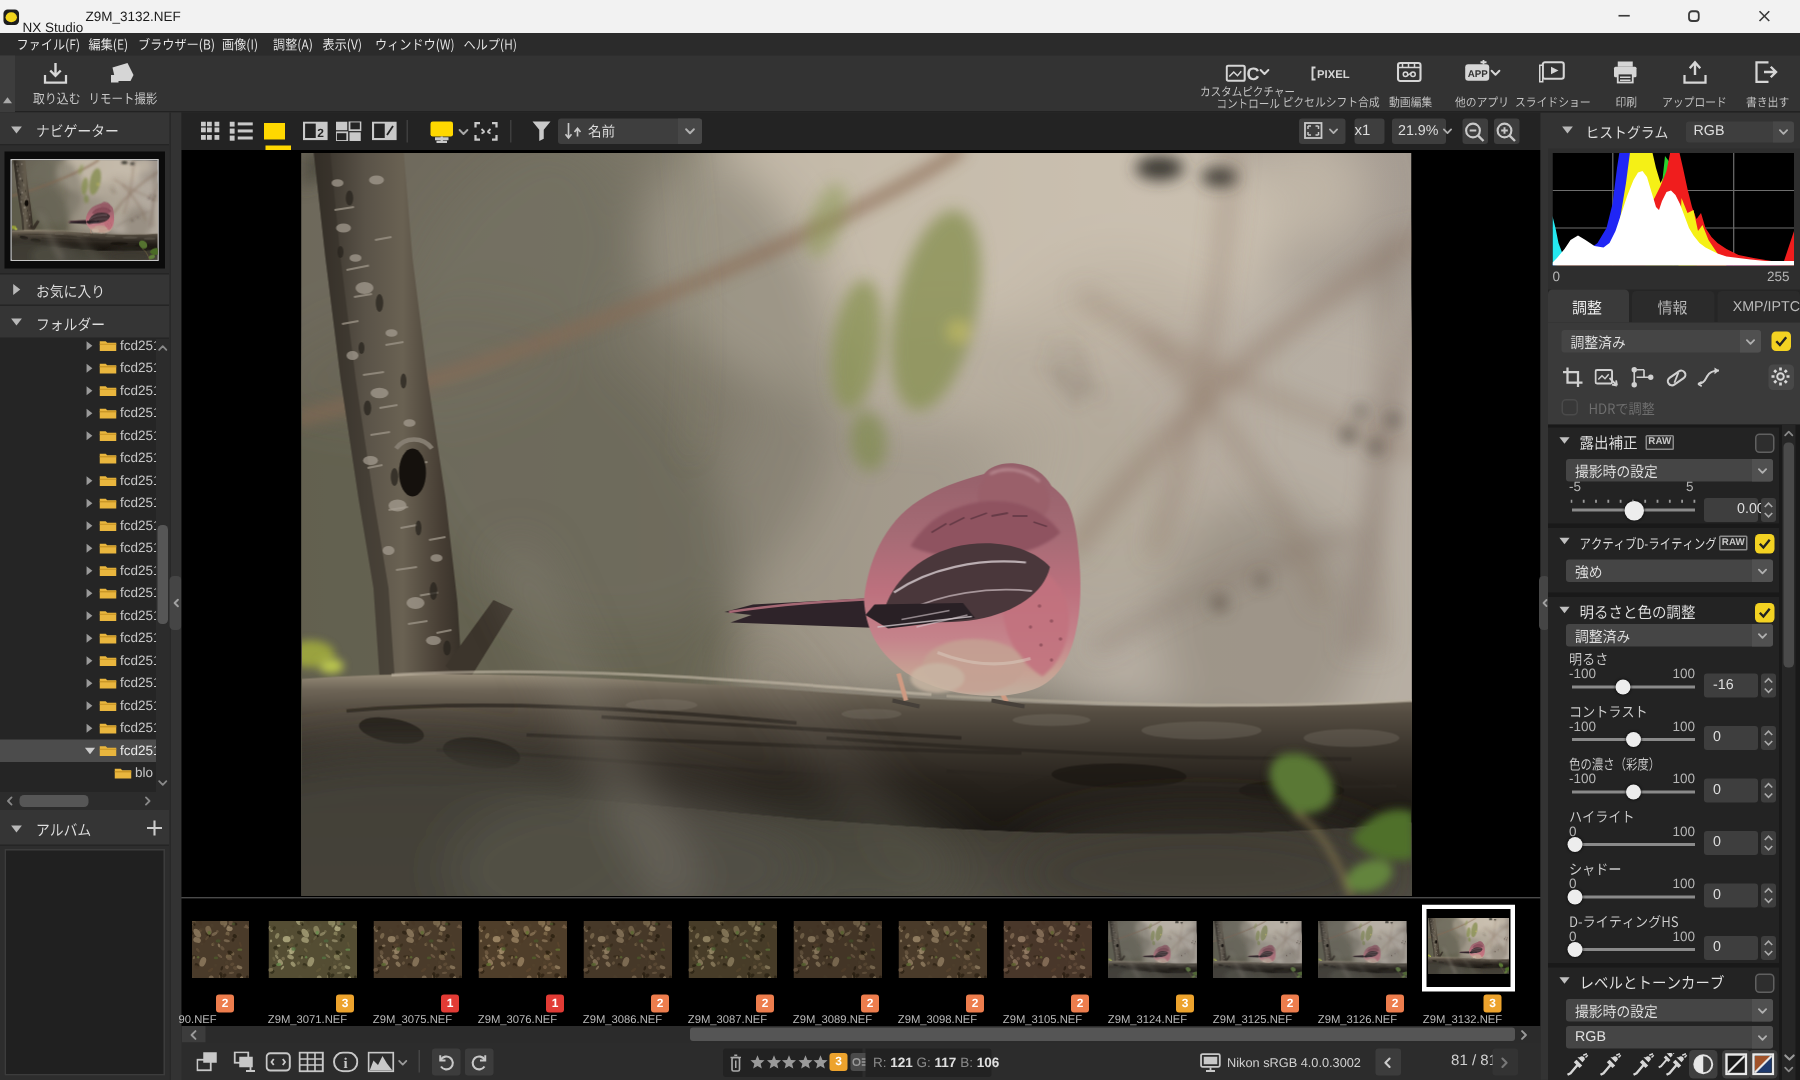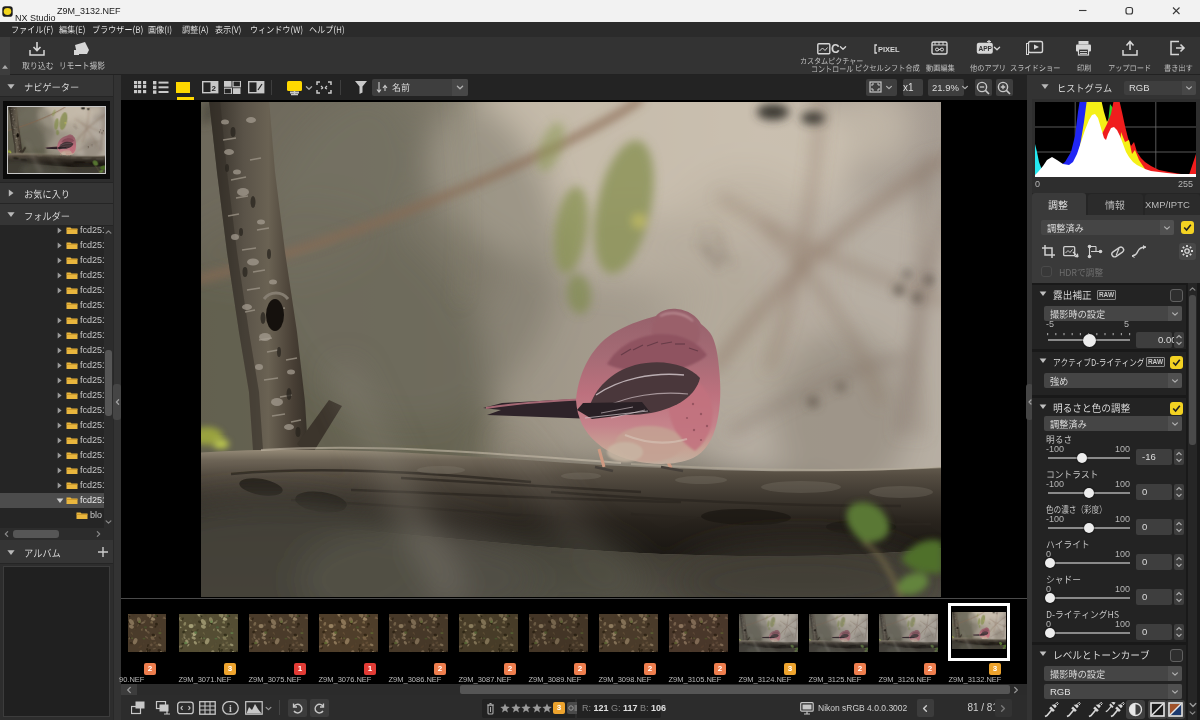--- a/index.html
+++ b/index.html
@@ -1006,21 +1006,21 @@
 <div style="left:1178px;top:179px;width:18px;font-size:9px;color:#b5b5b5;text-align:left">255</div>
 <div style="left:1032px;top:193px;width:168px;height:22px;background:#252525"></div>
 <div style="left:1032px;top:193px;width:54px;height:22px;background:#3a3a3a;border-radius:3px 3px 0 0"></div>
 <svg class="jp " style="left:1048px;top:197.5px" width="21" height="14" viewBox="0 -11 21 14">
       <path fill="#eeeeee" d="M0.8 -5.6V-5H3.4V-5.6ZM0.9 -8.5V-7.8H3.3V-8.5ZM0.8 -4.2V-3.6H3.4V-4.2ZM0.4 -7.1V-6.4H3.6V-7.1ZM6.3 -7.5V-6.6H5.3V-6H6.3V-5H5.2V-4.3H8.2V-5H7V-6H8V-6.6H7V-7.5ZM4.1 -8.4V-4.6C4.1 -3.1 4 -1 3.3 0.5C3.4 0.6 3.7 0.8 3.9 0.9C4.7 -0.6 4.8 -3 4.8 -4.6V-7.7H8.6V-0.2C8.6 0 8.5 0.1 8.4 0.1C8.2 0.1 7.7 0.1 7.2 0.1C7.3 0.3 7.4 0.6 7.4 0.8C8.1 0.8 8.6 0.8 8.9 0.7C9.2 0.6 9.3 0.3 9.3 -0.2V-8.4ZM5.4 -3.5V-0.4H5.9V-0.8H8V-3.5ZM5.9 -2.9H7.4V-1.4H5.9ZM0.8 -2.8V0.7H1.4V0.2H3.3V-2.8ZM1.4 -2.2H2.7V-0.4H1.4Z M12.1 -1.9V-0.1H10.4V0.6H19.5V-0.1H15.3V-0.9H18.2V-1.5H15.3V-2.3H18.9V-3H11.1V-2.3H14.6V-0.1H12.8V-1.9ZM16.4 -8.8C16.1 -7.8 15.6 -6.8 14.9 -6.2V-7H13.2V-7.6H15.1V-8.1H13.2V-8.8H12.5V-8.1H10.5V-7.6H12.5V-7H10.8V-5.1H12.2C11.7 -4.6 11 -4.1 10.4 -3.8C10.5 -3.7 10.7 -3.4 10.8 -3.3C11.4 -3.6 12 -4.1 12.5 -4.6V-3.3H13.2V-4.6C13.7 -4.3 14.3 -3.9 14.6 -3.7L15 -4.2C14.7 -4.3 13.6 -4.9 13.2 -5.1H14.9V-6.1C15.1 -6 15.3 -5.7 15.4 -5.6C15.6 -5.8 15.8 -6.1 16 -6.4C16.2 -5.9 16.5 -5.4 16.9 -5C16.3 -4.5 15.6 -4.1 14.8 -3.8C15 -3.7 15.2 -3.4 15.3 -3.2C16.1 -3.5 16.7 -3.9 17.3 -4.5C17.8 -3.9 18.4 -3.5 19.2 -3.2C19.3 -3.4 19.5 -3.7 19.6 -3.8C18.9 -4.1 18.3 -4.5 17.8 -4.9C18.2 -5.5 18.6 -6.2 18.8 -7H19.5V-7.6H16.7C16.8 -8 17 -8.3 17.1 -8.7ZM11.5 -6.5H12.5V-5.6H11.5ZM13.2 -6.5H14.3V-5.6H13.2ZM16.4 -7H18.1C17.9 -6.4 17.7 -5.9 17.3 -5.4C16.9 -5.9 16.6 -6.4 16.4 -7Z"></path>
     </svg>
 <div style="left:1088px;top:194px;width:55px;height:21px;background:#2b2b2b;border-radius:3px 3px 0 0"></div>
 <svg class="jp " style="left:1105px;top:197.5px" width="21" height="14" viewBox="0 -11 21 14">
       <path fill="#bbbbbb" d="M1.5 -8.8V0.8H2.2V-8.8ZM0.7 -6.8C0.7 -6 0.5 -4.8 0.3 -4.1L0.9 -3.9C1.1 -4.7 1.2 -5.9 1.3 -6.7ZM2.3 -7.1C2.5 -6.6 2.7 -5.9 2.8 -5.5L3.3 -5.8C3.2 -6.2 3 -6.8 2.8 -7.3ZM4.4 -2.2H8.1V-1.4H4.4ZM4.4 -2.8V-3.6H8.1V-2.8ZM5.9 -8.8V-8H3.3V-7.4H5.9V-6.7H3.6V-6.1H5.9V-5.4H3V-4.8H9.6V-5.4H6.6V-6.1H9V-6.7H6.6V-7.4H9.3V-8H6.6V-8.8ZM3.8 -4.2V0.8H4.4V-0.8H8.1V-0.1C8.1 0.1 8 0.1 7.9 0.1C7.7 0.1 7.3 0.1 6.8 0.1C6.8 0.3 6.9 0.6 7 0.8C7.7 0.8 8.1 0.8 8.4 0.7C8.7 0.6 8.8 0.3 8.8 -0V-4.2Z M15.8 -4.1H15.9C16.2 -3 16.7 -2 17.2 -1.1C16.8 -0.6 16.4 -0.1 15.8 0.3ZM15.2 -8.3V0.9H15.8V0.3C16 0.5 16.2 0.7 16.3 0.9C16.8 0.5 17.3 0 17.7 -0.5C18.1 0.1 18.6 0.5 19.2 0.8C19.3 0.6 19.5 0.3 19.7 0.2C19.1 -0.1 18.5 -0.6 18.1 -1.1C18.7 -2.2 19.1 -3.4 19.3 -4.6L18.8 -4.8L18.7 -4.8H15.8V-7.6H18.4V-6.3C18.4 -6.2 18.3 -6.2 18.2 -6.2C18 -6.1 17.5 -6.1 16.9 -6.2C17 -6 17.1 -5.7 17.1 -5.5C17.9 -5.5 18.4 -5.5 18.7 -5.6C19 -5.7 19.1 -5.9 19.1 -6.3V-8.3ZM16.6 -4.1H18.5C18.3 -3.3 18 -2.5 17.6 -1.8C17.2 -2.5 16.8 -3.3 16.6 -4.1ZM11.1 -5.2C11.3 -4.8 11.5 -4.2 11.5 -3.8H10.5V-3.2H12.3V-2H10.6V-1.3H12.3V0.8H13V-1.3H14.6V-2H13V-3.2H14.7V-3.8H13.7C13.9 -4.2 14.1 -4.7 14.3 -5.2L13.8 -5.3H14.8V-6H13V-7.1H14.4V-7.7H13V-8.8H12.3V-7.7H10.7V-7.1H12.3V-6H10.4V-5.3H11.5ZM13.6 -5.3C13.5 -4.9 13.3 -4.3 13.1 -3.9L13.5 -3.8H11.8L12.1 -3.9C12.1 -4.3 11.9 -4.9 11.7 -5.3Z"></path>
     </svg>
-<div style="left:1145px;top:194px;width:55px;height:21px;background:#2b2b2b;border-radius:3px 3px 0 0;font-size:9.5px;color:#bbb;text-align:left;line-height:21px">XMP/IPTC</div>
+<div style="left:1145px;top:194px;width:55px;height:21px;background:#2b2b2b;border-radius:3px 3px 0 0;font-size:9.5px;color:#bbb;text-align:right;line-height:21px">XMP/IPTC</div>
 <div style="left:1032px;top:215px;width:168px;height:68px;background:#3a3a3a"></div>
 <div style="left:1041px;top:220px;width:133px;height:15px;background:#454545;border-radius:2px"></div>
 <svg class="jp " style="left:1047px;top:220.5px" width="38" height="14" viewBox="0 -11 38 14">
       <path fill="#e0e0e0" d="M0.7 -5.4V-4.8H3.1V-5.4ZM0.8 -8.1V-7.5H3.1V-8.1ZM0.7 -4V-3.4H3.1V-4ZM0.3 -6.7V-6.1H3.3V-6.7ZM5.9 -7.1V-6.3H4.9V-5.7H5.9V-4.7H4.8V-4.1H7.5V-4.7H6.4V-5.7H7.4V-6.3H6.4V-7.1ZM3.8 -8V-4.4C3.8 -2.9 3.7 -0.9 3 0.5C3.2 0.5 3.4 0.7 3.6 0.9C4.3 -0.6 4.4 -2.8 4.4 -4.4V-7.3H7.9V-0.1C7.9 0 7.9 0.1 7.7 0.1C7.6 0.1 7.1 0.1 6.6 0.1C6.7 0.2 6.8 0.6 6.8 0.8C7.5 0.8 8 0.8 8.2 0.7C8.5 0.5 8.6 0.3 8.6 -0.1V-8ZM5 -3.4V-0.4H5.5V-0.8H7.3V-3.4ZM5.5 -2.8H6.8V-1.4H5.5ZM0.7 -2.7V0.7H1.3V0.2H3.1V-2.7ZM1.3 -2.1H2.5V-0.4H1.3Z M11.2 -1.8V-0.1H9.6V0.6H18V-0.1H14.1V-0.9H16.8V-1.5H14.1V-2.2H17.4V-2.9H10.2V-2.2H13.5V-0.1H11.8V-1.8ZM15.1 -8.4C14.8 -7.4 14.4 -6.5 13.7 -5.9V-6.7H12.2V-7.2H14V-7.8H12.2V-8.4H11.5V-7.8H9.7V-7.2H11.5V-6.7H10V-4.9H11.3C10.8 -4.4 10.1 -3.9 9.6 -3.6C9.7 -3.5 9.9 -3.3 10 -3.1C10.5 -3.4 11.1 -3.9 11.5 -4.4V-3.1H12.2V-4.4C12.6 -4.1 13.2 -3.7 13.5 -3.5L13.8 -4C13.6 -4.1 12.6 -4.7 12.2 -4.9H13.7V-5.8C13.9 -5.7 14.1 -5.5 14.2 -5.3C14.4 -5.5 14.6 -5.8 14.8 -6.1C15 -5.6 15.2 -5.2 15.5 -4.7C15 -4.2 14.4 -3.9 13.7 -3.6C13.8 -3.5 14 -3.2 14.1 -3.1C14.8 -3.4 15.4 -3.8 16 -4.2C16.4 -3.8 17 -3.3 17.7 -3.1C17.8 -3.2 18 -3.5 18.1 -3.6C17.4 -3.9 16.8 -4.2 16.4 -4.7C16.8 -5.2 17.1 -5.9 17.4 -6.7H18V-7.3H15.4C15.5 -7.6 15.6 -7.9 15.7 -8.2ZM10.6 -6.2H11.5V-5.4H10.6ZM12.2 -6.2H13.2V-5.4H12.2ZM15.1 -6.7H16.7C16.5 -6.1 16.3 -5.6 16 -5.2C15.6 -5.6 15.3 -6.1 15.1 -6.6Z M19.2 -7.8C19.8 -7.5 20.5 -7 20.9 -6.6L21.3 -7.2C20.9 -7.6 20.2 -8 19.6 -8.3ZM18.7 -5.1C19.3 -4.8 20.1 -4.3 20.4 -4L20.8 -4.6C20.5 -5 19.7 -5.4 19.1 -5.6ZM19 0.2 19.6 0.7C20.1 -0.3 20.7 -1.5 21.2 -2.6L20.7 -3.1C20.2 -1.9 19.5 -0.6 19 0.2ZM23.9 -8.4V-7.4H21.4V-6.7H22.3C22.7 -6.1 23.1 -5.6 23.7 -5.2C22.9 -4.9 22 -4.6 21.1 -4.4C21.2 -4.3 21.4 -4 21.4 -3.8C22.5 -4 23.4 -4.4 24.3 -4.8C25 -4.4 25.9 -4.1 26.9 -3.9C27 -4.1 27.2 -4.4 27.3 -4.5C26.4 -4.7 25.6 -4.9 24.9 -5.3C25.4 -5.7 25.8 -6.1 26.1 -6.7H27.2V-7.4H24.6V-8.4ZM25.3 -6.7C25.1 -6.3 24.7 -5.9 24.3 -5.6C23.8 -5.9 23.4 -6.2 23.1 -6.7ZM25.7 -2.7V-1.8H22.8C22.8 -2.1 22.8 -2.4 22.8 -2.6V-2.7ZM22.1 -3.9V-2.6C22.1 -1.7 22 -0.4 20.9 0.5C21.1 0.6 21.4 0.8 21.5 0.9C22.1 0.3 22.5 -0.4 22.7 -1.1H25.7V0.8H26.4V-3.9H25.7V-3.4H22.8V-3.9Z M35.4 -5.1 34.7 -5.2C34.7 -5 34.7 -4.6 34.7 -4.3C34.6 -4.1 34.6 -3.8 34.6 -3.6C33.8 -3.9 33 -4.3 32.1 -4.4C32.4 -5.3 32.8 -6.3 33.1 -6.8C33.2 -6.9 33.3 -7 33.3 -7.1L32.9 -7.5C32.8 -7.5 32.6 -7.4 32.4 -7.4C32 -7.4 30.8 -7.3 30.3 -7.3C30.2 -7.3 29.9 -7.3 29.7 -7.3L29.7 -6.5C29.9 -6.5 30.2 -6.6 30.4 -6.6C30.8 -6.6 31.9 -6.7 32.3 -6.7C32 -6.1 31.6 -5.2 31.3 -4.4C29.5 -4.4 28.3 -3.2 28.3 -1.8C28.3 -0.9 28.8 -0.4 29.5 -0.4C29.9 -0.4 30.3 -0.6 30.6 -1.1C31 -1.6 31.4 -2.8 31.8 -3.7C32.7 -3.6 33.6 -3.2 34.4 -2.8C34.1 -1.7 33.5 -0.6 32 0.1L32.6 0.6C33.9 -0.1 34.6 -1.1 35 -2.4C35.4 -2.1 35.7 -1.8 36 -1.6L36.3 -2.4C36 -2.7 35.7 -2.9 35.2 -3.2C35.3 -3.8 35.4 -4.4 35.4 -5.1ZM31 -3.7C30.7 -2.9 30.4 -2 30 -1.5C29.8 -1.3 29.7 -1.2 29.5 -1.2C29.2 -1.2 28.9 -1.4 28.9 -1.9C28.9 -2.7 29.7 -3.6 31 -3.7Z"></path>
     </svg>
 <div style="left:1160px;top:220px;width:14px;height:15px;background:#505050;border-radius:0 2px 2px 0"></div>
 <svg style="position:absolute;left:1162px;top:225px;" width="10" height="7" viewBox="0 0 10 7">
       <path d="M 2.6 1.8 L 5.0 4.2 L 7.4 1.8" stroke="#b0b0b0" stroke-width="1.2" fill="none" stroke-linecap="round" stroke-linejoin="round"></path>
     </svg>
 <div style="left:1181px;top:221px;width:13px;height:13px;background:#f3d222;border-radius:3px"></div>

